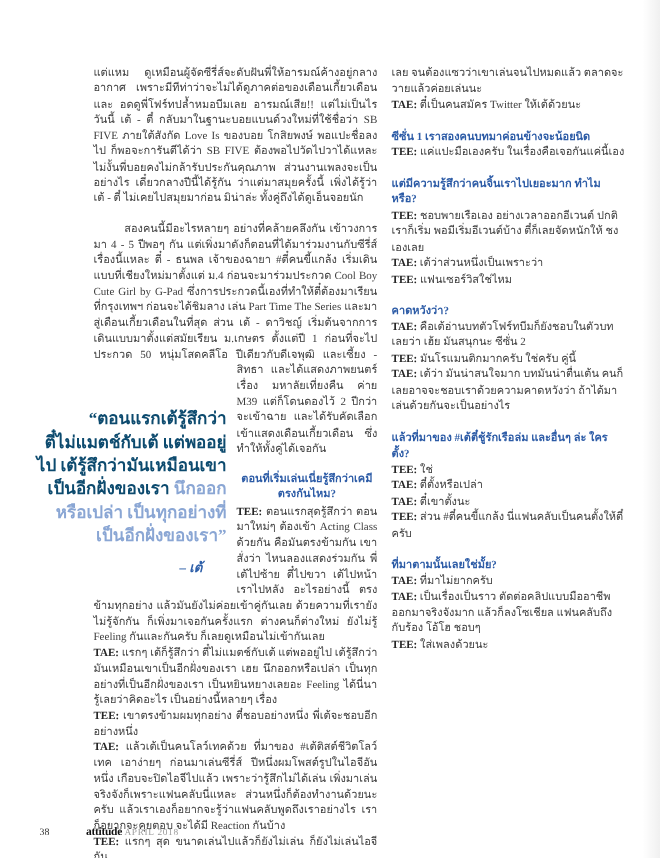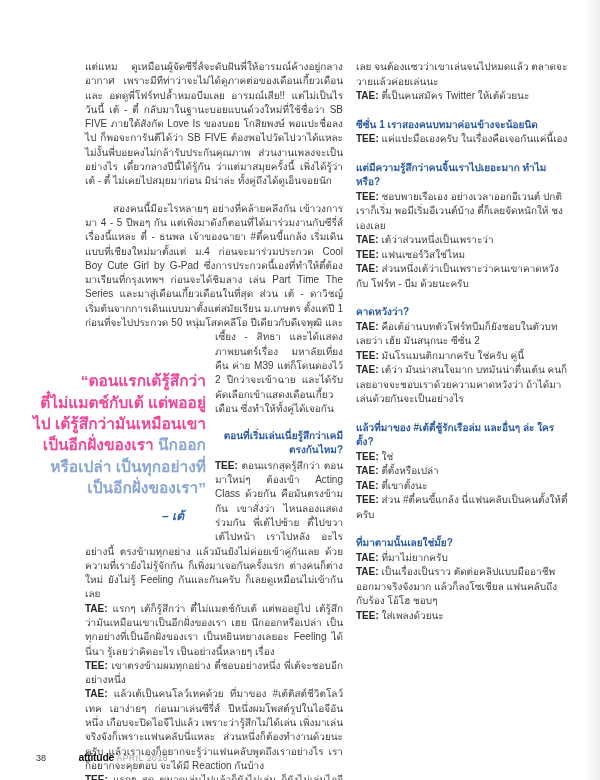--- a/index.html
+++ b/index.html
@@ -1,46 +1,46 @@
 <!DOCTYPE html>
 <html lang="th"><head>
 <meta charset="utf-8">
 <style>
   html,body{margin:0;padding:0;background:#e9e9e9;}
   .page{
     position:relative;width:600px;height:780px;background:#ffffff;
     overflow:hidden;margin:0 auto;
-    font-family:Liberation Sans, sans-serif;
+    font-family:Liberation Serif, serif;
   }
   .page::after{
     content:"";position:absolute;top:0;right:0;width:16px;height:100%;
     background:linear-gradient(to right,rgba(0,0,0,0),rgba(0,0,0,0.06));
     pointer-events:none;
   }
   
   .main-col{
     position:absolute;left:85px;top:60px;width:258px;
     font-size:10px;line-height:1.43;color:#3d3d3d;text-align:justify;
   }
   .para{margin:0 0 13px 0;}
   .para.indent{text-indent:28px;}
   .q-heading{
     font-size:10px;font-weight:bold;color:#2c5ba6;
-    margin:12px 0 1px 0;text-align:right;
+    margin:12px 0 1px 0;text-align:center;
   }
   .qa{margin:0;}
   .qa .spk{font-weight:bold;color:#262626;}
   
   .pull-quote{
     display:block;float:left;width:178px;
     margin:16px 9px 4px -57px;padding:24px 0 8px 0;
     text-align:right;text-indent:0;
     font-size:15.5px;line-height:1.38;font-weight:bold;
   }
-  .pq-bold{color:#ec4899;margin-left:48px;}
+  .pq-bold{color:#0c4a6e;margin-left:48px;}
   .pq-light{color:#8aa6d4;font-weight:bold;}
   .pq-attr{
     display:block;margin-top:9px;padding-right:22px;
     font-size:12px;font-style:italic;font-weight:bold;color:#2e5fa9;
   }
   
   .right-col{
     position:absolute;left:356px;top:60px;width:212px;
     font-size:10px;line-height:1.45;color:#3d3d3d;text-align:left;
   }
@@ -120,24 +120,20 @@
         <span>ชอบพายเรือเอง อย่างเวลาออกอีเวนต์ ปกติเราก็เริ่ม พอมีเริ่มอีเวนต์บ้าง ตี๋ก็เลยจัดหนักให้ ชงเองเลย</span>
       </p>
       <p class="qa">
         <span class="spk">TAE:</span>
         <span>เต้ว่าส่วนหนึ่งเป็นเพราะว่า</span>
       </p>
       <p class="qa">
         <span class="spk">TEE:</span>
         <span>แฟนเซอร์วิสใช่ไหม</span>
       </p>
-      <p class="qa">
-        <span class="spk">TAE:</span>
-        <span>ส่วนหนึ่งเต้ว่าเป็นเพราะว่าคนเขาคาดหวังกับ โฟร์ท - บีม ด้วยนะครับ</span>
-      </p>
     </div>
 
     <div class="r-section">
       <p class="r-heading">คาดหวังว่า?</p>
       <p class="qa">
         <span class="spk">TAE:</span>
         <span>คือเต้อ่านบทตัวโฟร์ทบีมก็ยังชอบในตัวบทเลยว่า เฮ้ย มันสนุกนะ ซีซั่น 2</span>
       </p>
       <p class="qa">
         <span class="spk">TEE:</span>

